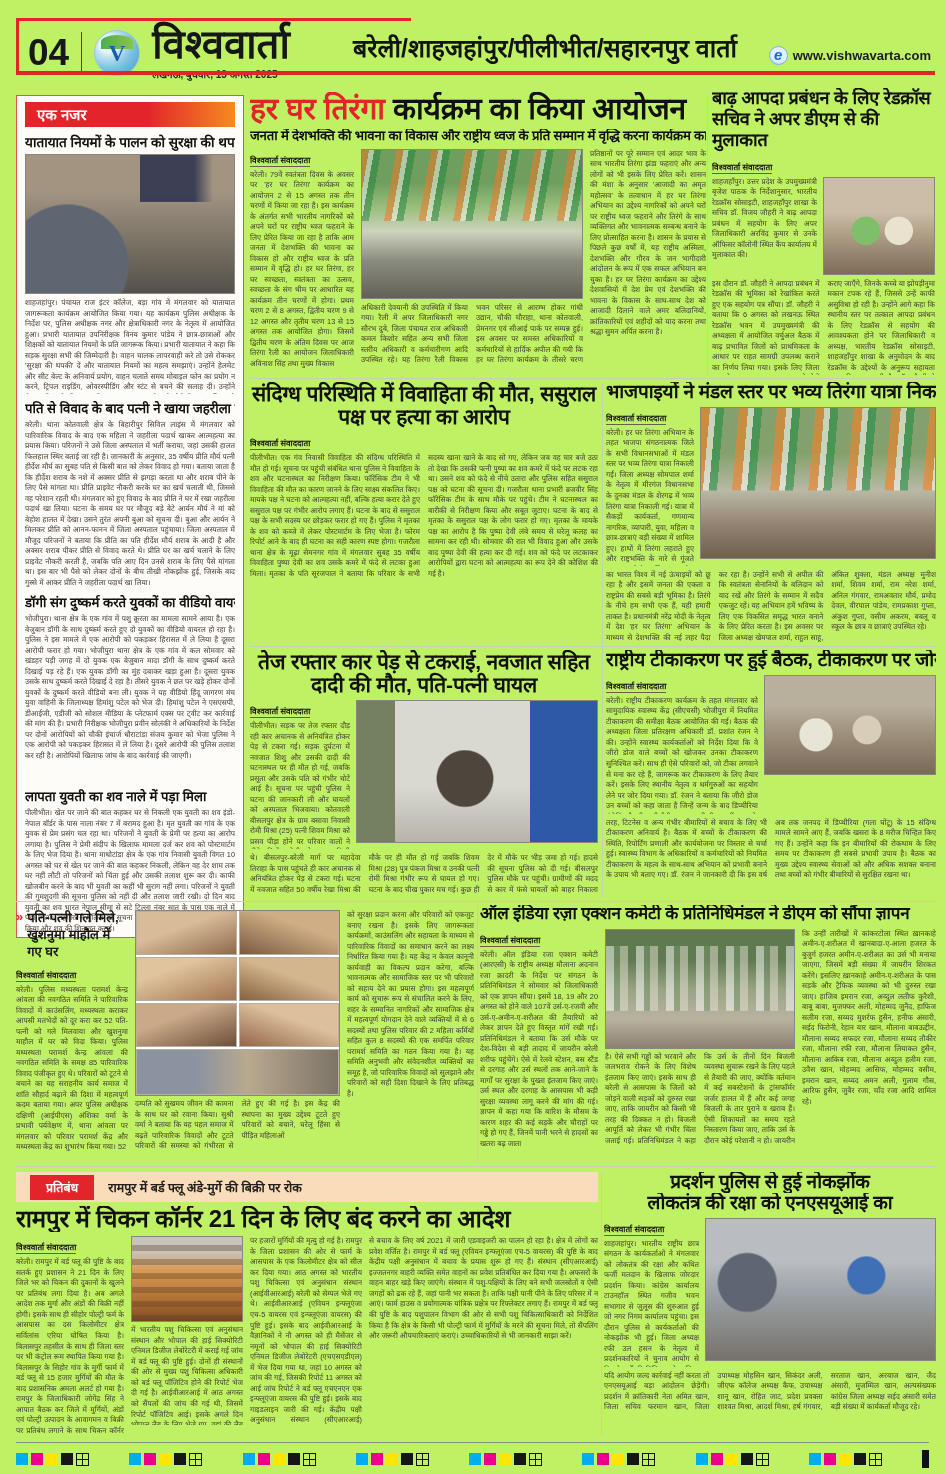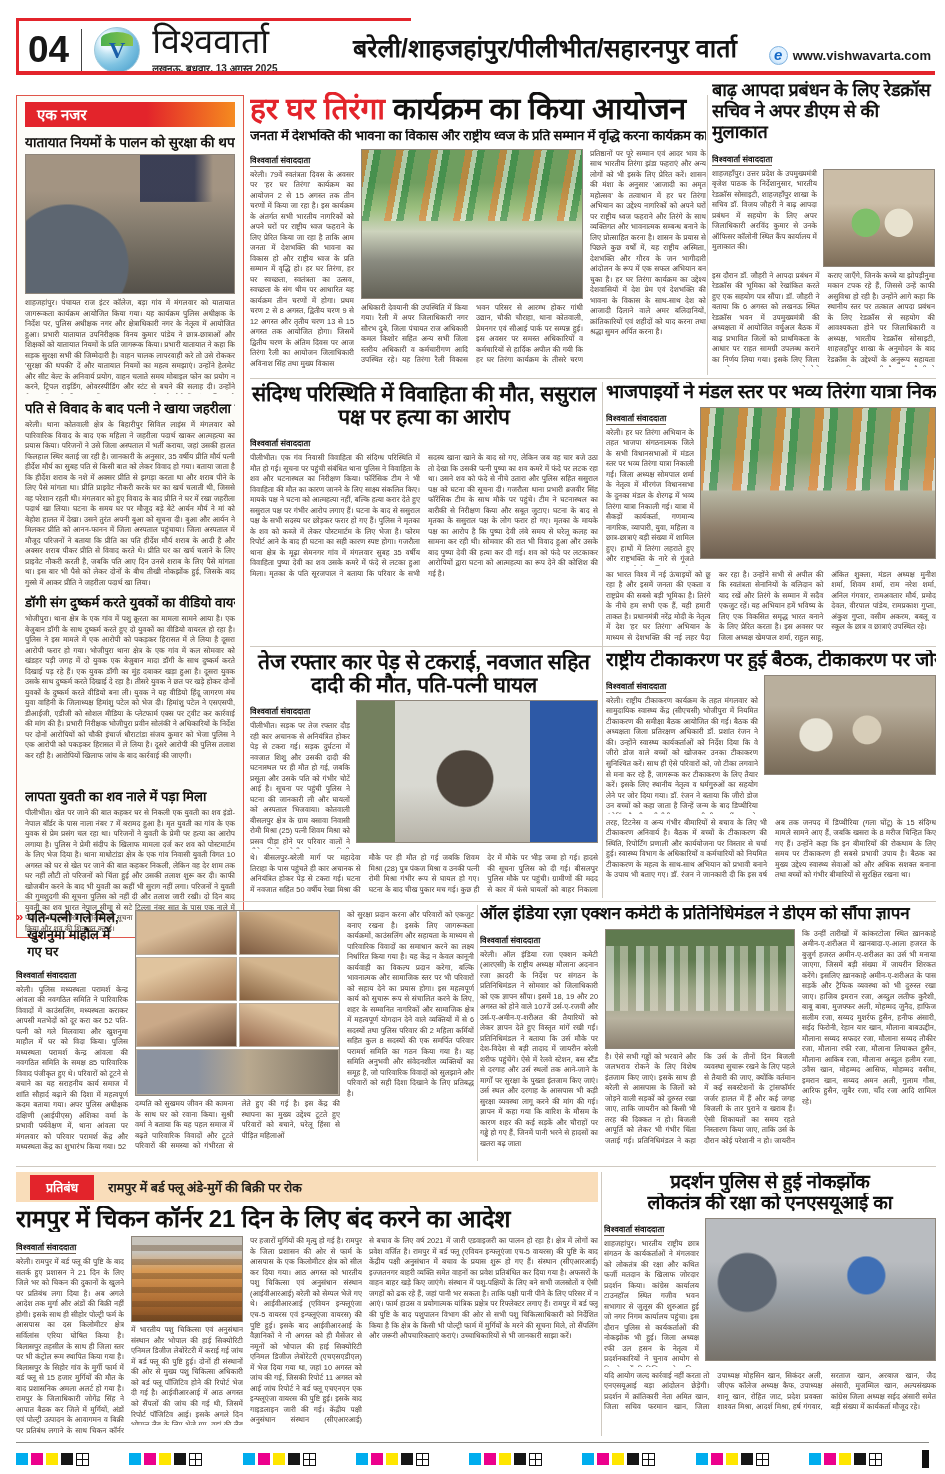--- a/index.html
+++ b/index.html
@@ -1,16 +1,16 @@
 <!DOCTYPE html>
 <html><head>
 <meta charset="utf-8">
 <style>
   html,body{margin:0;padding:0;background:#e8e8e4;}
-  .page{position:relative;width:945px;height:1474px;background:#ffffff;margin:0 auto;
+  .page{position:relative;width:945px;height:1474px;background:#bef264;margin:0 auto;
         font-family:"Liberation Sans","DejaVu Sans",sans-serif;color:#2c2620;overflow:hidden;
         box-shadow:0 0 4px rgba(0,0,0,.3);}
   .abs{position:absolute;}
   .hl{font-weight:800;color:#121110;line-height:1.1;letter-spacing:-.2px;}
   .nowrap{white-space:nowrap;overflow:hidden;}
   .body-txt{font-size:7.4px;line-height:1.42;color:#46382e;text-align:justify;overflow:hidden;}
   .byline{font-size:8.2px;font-weight:700;color:#181512;border-bottom:1px solid #6b5c4e;
           display:inline-block;padding-bottom:1px;margin-bottom:3px;}
   .cols2{column-count:2;column-gap:8px;}
   .cols3{column-count:3;column-gap:8px;}
@@ -21,21 +21,21 @@
   .brand-frame{border-left:3px solid #e3242b;border-top:3px solid #e3242b;}
   .pageno{font-size:37px;font-weight:800;color:#171717;line-height:1;}
   .mast-divider{width:1px;background:#444;height:42px;}
   .logo-circle{width:44px;height:44px;border-radius:50%;
      background:radial-gradient(circle at 30% 30%,#eaf6ff 0 18%,#bfe3f2 30%,#7fc3e2 55%,#3e98c8 100%);
      border:1px solid #9ec7da;position:relative;overflow:hidden;}
   .logo-leaf{position:absolute;left:6px;top:4px;width:32px;height:14px;border-radius:50% 50% 0 0;
      background:linear-gradient(90deg,#4caf50,#8bc34a);} 
   .logo-v{position:absolute;left:0;right:0;top:10px;text-align:center;font-size:23px;font-weight:800;
      color:#1b5fa8;font-family:"Liberation Serif",serif;}
-  .brand-name{font-size:34px;font-weight:400;color:#161616;line-height:1;}
+  .brand-name{font-size:40px;font-weight:700;color:#161616;line-height:1;}
   .dateline{font-size:10px;font-weight:700;color:#2a2a2a;margin-top:3px;}
   .region-title{font-size:25px;font-weight:800;color:#131313;}
   .site-row{display:flex;align-items:center;gap:5px;}
   .e-icon{width:17px;height:17px;border-radius:50%;color:#1569c7;font-weight:800;font-style:italic;
      font-size:15px;line-height:16px;text-align:center;
      background:radial-gradient(circle at 60% 35%,#dff0ff 0 55%,#9cc9ef 100%);border:1px solid #7fb2e0;}
   .site-text{font-size:13px;font-weight:800;color:#1d1d1d;}
   .red-rule{background:#e3242b;}
   
   .en-box{border:1.5px solid #e0564a;background:#fdfcf8;box-sizing:border-box;padding:6px 8px;}
@@ -159,21 +159,21 @@
       <div style="width:222px;flex:none;">
         <div class="photo ph-rally" style="height:150px;"></div>
         <div class="body-txt cols2" style="height:72px;margin-top:4px;">अधिकारी देवयानी की उपस्थिति में किया गया। रैली में अपर जिलाधिकारी नगर सौरभ दुबे, जिला पंचायत राज अधिकारी कमल किशोर सहित अन्य सभी जिला स्तरीय अधिकारी व कर्मचारीगण आदि उपस्थित रहे। यह तिरंगा रैली विकास भवन परिसर से आरम्भ होकर गांधी उद्यान, चौकी चौराहा, थाना कोतवाली, प्रेमनगर एवं सीआई पार्क पर सम्पन्न हुई। इस अवसर पर समस्त अधिकारियों व कर्मचारियों से हार्दिक अपील की गयी कि हर घर तिरंगा कार्यक्रम के तीसरे चरण दिनांक 13 अगस्त से 15 अगस्त तक अपने कार्यालयों, घरों, दुकानों,</div>
       </div>
       <div style="flex:1;">
         <div class="body-txt" style="height:228px;">प्रतिष्ठानों पर पूरे सम्मान एवं आदर भाव के साथ भारतीय तिरंगा झंडा फहराएं और अन्य लोगों को भी इसके लिए प्रेरित करें। शासन की मंशा के अनुसार 'आजादी का अमृत महोत्सव' के तत्वाधान में हर घर तिरंगा अभियान का उद्देश्य नागरिकों को अपने घरों पर राष्ट्रीय ध्वज फहराने और तिरंगे के साथ व्यक्तिगत और भावनात्मक सम्बन्ध बनाने के लिए प्रोत्साहित करना है। शासन के प्रयास से पिछले कुछ वर्षों में, यह राष्ट्रीय अस्मिता, देशभक्ति और गौरव के जन भागीदारी आंदोलन के रूप में एक सफल अभियान बन चुका है। हर घर तिरंगा कार्यक्रम का उद्देश्य देशवासियों में देश प्रेम एवं देशभक्ति की भावना के विकास के साथ-साथ देश को आजादी दिलाने वाले अमर बलिदानियों, क्रांतिकारियों एवं शहीदों को याद करना तथा श्रद्धा सुमन अर्पित करना है।</div>
       </div>
     </div>
   </div>
 
-  <div class="abs" style="left:712px;top:80px;width:223px;height:287px;overflow:hidden;">
+  <div class="abs" style="left:712px;top:88px;width:223px;height:287px;overflow:hidden;">
     <div class="hl" style="font-size:18px;line-height:1.18;">बाढ़ आपदा प्रबंधन के लिए रेडक्रॉस सचिव ने अपर डीएम से की मुलाकात</div>
     <div style="margin-top:4px;"><span class="byline">विश्ववार्ता संवाददाता</span></div>
     <div style="display:flex;gap:6px;">
       <div class="body-txt" style="width:105px;height:98px;flex:none;">शाहजहाँपुर। उत्तर प्रदेश के उपमुख्यमंत्री बृजेश पाठक के निर्देशानुसार, भारतीय रेडक्रॉस सोसाइटी, शाहजहाँपुर शाखा के सचिव डॉ. विजय जौहरी ने बाढ़ आपदा प्रबंधन में सहयोग के लिए अपर जिलाधिकारी अरविंद कुमार से उनके ऑफिसर कॉलोनी स्थित कैंप कार्यालय में मुलाकात की।</div>
       <div class="photo ph-meet" style="flex:1;height:98px;"></div>
     </div>
     <div class="body-txt cols2" style="height:128px;margin-top:4px;">इस दौरान डॉ. जौहरी ने आपदा प्रबंधन में रेडक्रॉस की भूमिका को रेखांकित करते हुए एक सहयोग पत्र सौंपा। डॉ. जौहरी ने बताया कि 6 अगस्त को लखनऊ स्थित रेडक्रॉस भवन में उपमुख्यमंत्री की अध्यक्षता में आयोजित वर्चुअल बैठक में बाढ़ प्रभावित जिलों को प्राथमिकता के आधार पर राहत सामग्री उपलब्ध कराने का निर्णय लिया गया। इसके लिए जिला स्तर से प्रस्ताव राज्य मुख्यालय को भेजे जाएंगे। वर्तमान में बारिश से प्रभावित उन जरूरतमंद परिवारों को तिरपाल उपलब्ध कराए जाएँगे, जिनके कच्चे या झोपड़ीनुमा मकान टपक रहे हैं, जिससे उन्हें काफी असुविधा हो रही है। उन्होंने आगे कहा कि स्थानीय स्तर पर तत्काल आपदा प्रबंधन के लिए रेडक्रॉस से सहयोग की आवश्यकता होने पर जिलाधिकारी व अध्यक्ष, भारतीय रेडक्रॉस सोसाइटी, शाहजहाँपुर शाखा के अनुमोदन के बाद रेडक्रॉस के उद्देश्यों के अनुरूप सहायता प्राप्त की जा सकती है। डॉ. जौहरी ने आश्वासन दिया कि भारतीय रेडक्रॉस सोसाइटी, शाहजहाँपुर शाखा आपदा प्रभावित लोगों के सहयोग के लिए हमेशा तत्पर रहेगी।</div>
   </div>
 
   <div class="abs" style="left:250px;top:382px;width:348px;height:260px;overflow:hidden;">

